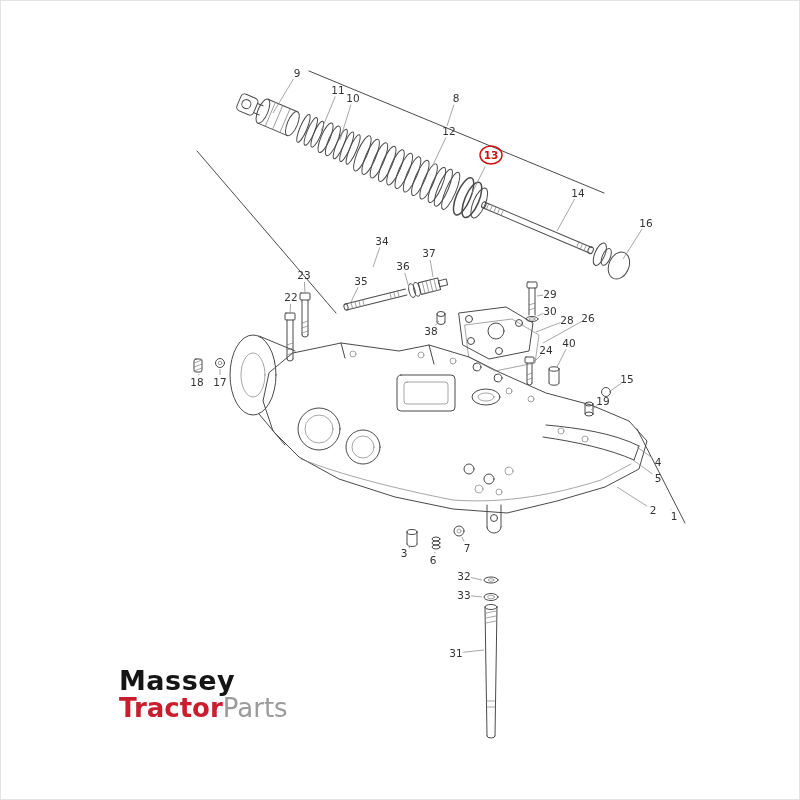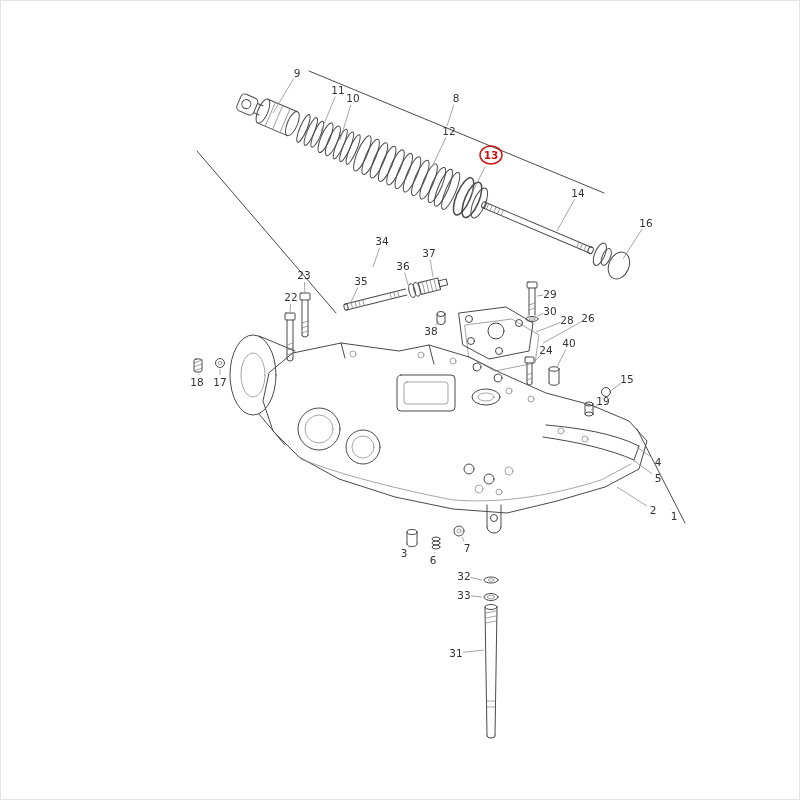--- a/index.html
+++ b/index.html
@@ -360,14 +360,18 @@
         <text x="466" y="551" class="part-label">7</text>
         <line x1="469.8" y1="576.5" x2="481" y2="579" class="leader"></line>
         <text x="463" y="579" class="part-label">32</text>
         <line x1="470.0" y1="594.8" x2="481" y2="596" class="leader"></line>
         <text x="463" y="598" class="part-label">33</text>
         <line x1="462.0" y1="651.3" x2="483" y2="649" class="leader"></line>
         <text x="455" y="656" class="part-label">31</text>
       </g>
   </svg>
 
+  <div class="logo">
+    <div class="logo-line1">Massey</div>
+    <div class="logo-line2"><span class="logo-tractor">Tractor</span><span class="logo-parts">Parts</span></div>
+  </div>
 
 </div>
 
 </body></html>

